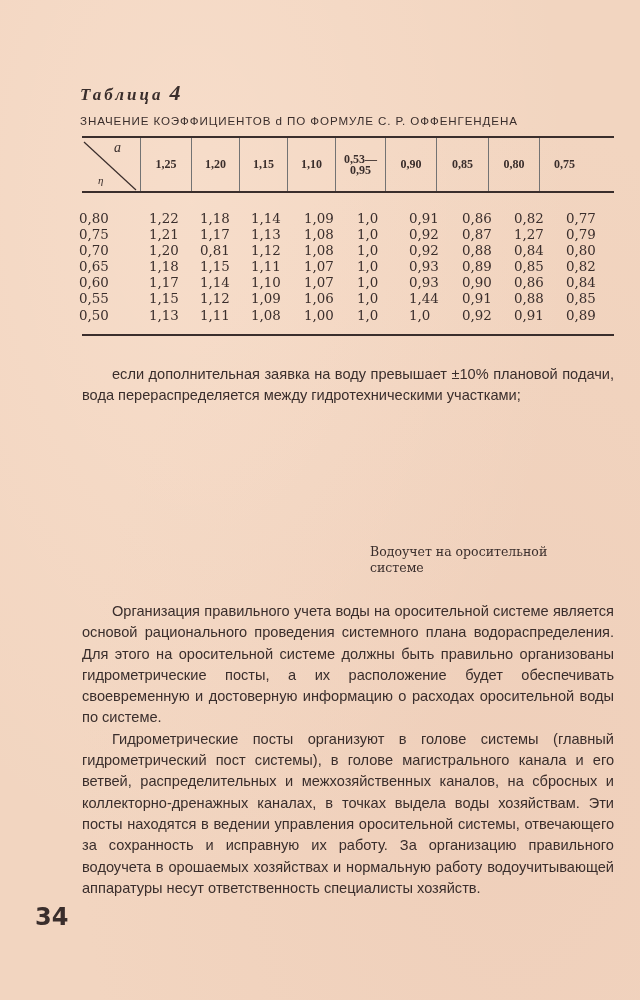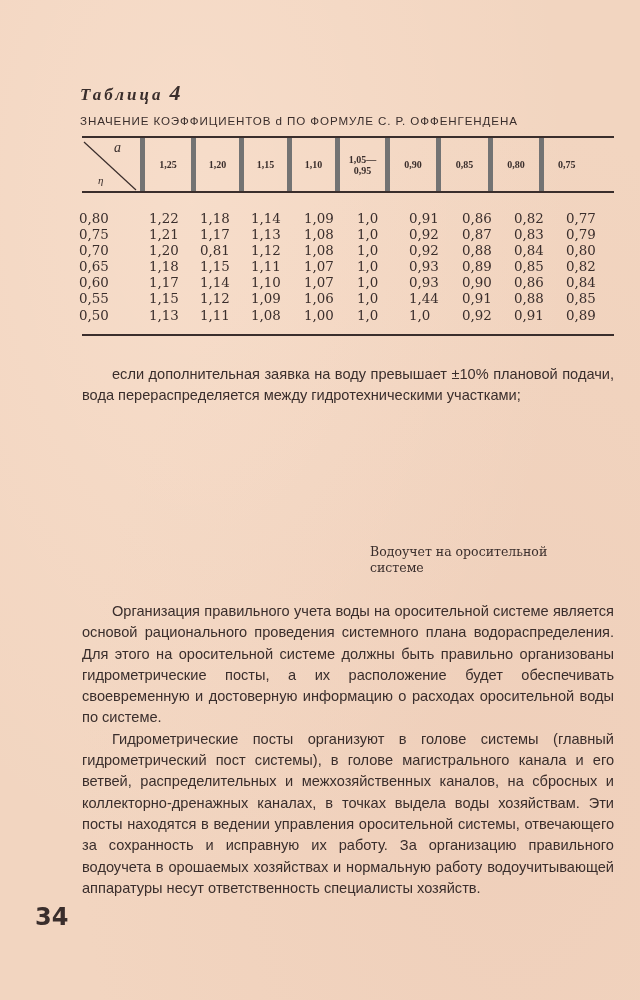--- a/index.html
+++ b/index.html
@@ -88,27 +88,27 @@
     .corner .eta-label {
       position: absolute;
       left: 16px; top: 36px;
       font-style: italic;
       font-size: 11px;
       font-family: "Liberation Serif", serif;
     }
     .hcell {
       flex: 0 0 auto;
       height: 53px;
-      border-left: 5px solid #737373;
+      border-left: 1px solid #737373;
       display: flex;
       align-items: center;
       justify-content: center;
       font-family: "Liberation Serif", serif;
       font-weight: bold;
-      font-size: 10px;
+      font-size: 12px;
       text-align: center;
       line-height: 11px;
       box-sizing: border-box;
     }
     .hcell.w1 { width: 51px; }
     .hcell.w2 { width: 48px; }
     .hcell.w3 { width: 48px; }
     .hcell.w4 { width: 48px; }
     .hcell.w5 { width: 50px; }
     .hcell.w6 { width: 51px; }
@@ -201,21 +201,21 @@
       </svg>
       <span class="a-label">a</span>
       <span class="eta-label">η</span>
     </div>
     <div class="hcell w1">1,25</div>
     <div class="hcell w2">1,20</div>
     <div class="hcell w3">1,15</div>
     <div class="hcell w4">1,10</div>
     <div class="hcell w5">
       <div>
-        <div>1,05—</div>
+        <div>0,53—</div>
         <div>0,95</div>
       </div>
     </div>
     <div class="hcell w6">0,90</div>
     <div class="hcell w7">0,85</div>
     <div class="hcell w8">0,80</div>
     <div class="hcell w9">0,75</div>
   </div>
 
   <div class="rule mid"></div>
@@ -235,21 +235,21 @@
     </div>
     <div class="drow">
       <span class="dcell c0">0,75</span>
       <span class="dcell c1">1,21</span>
       <span class="dcell c2">1,17</span>
       <span class="dcell c3">1,13</span>
       <span class="dcell c4">1,08</span>
       <span class="dcell c5">1,0</span>
       <span class="dcell c6">0,92</span>
       <span class="dcell c7">0,87</span>
-      <span class="dcell c8">0,83</span>
+      <span class="dcell c8">1,27</span>
       <span class="dcell c9">0,79</span>
     </div>
     <div class="drow">
       <span class="dcell c0">0,70</span>
       <span class="dcell c1">1,20</span>
       <span class="dcell c2">0,81</span>
       <span class="dcell c3">1,12</span>
       <span class="dcell c4">1,08</span>
       <span class="dcell c5">1,0</span>
       <span class="dcell c6">0,92</span>

